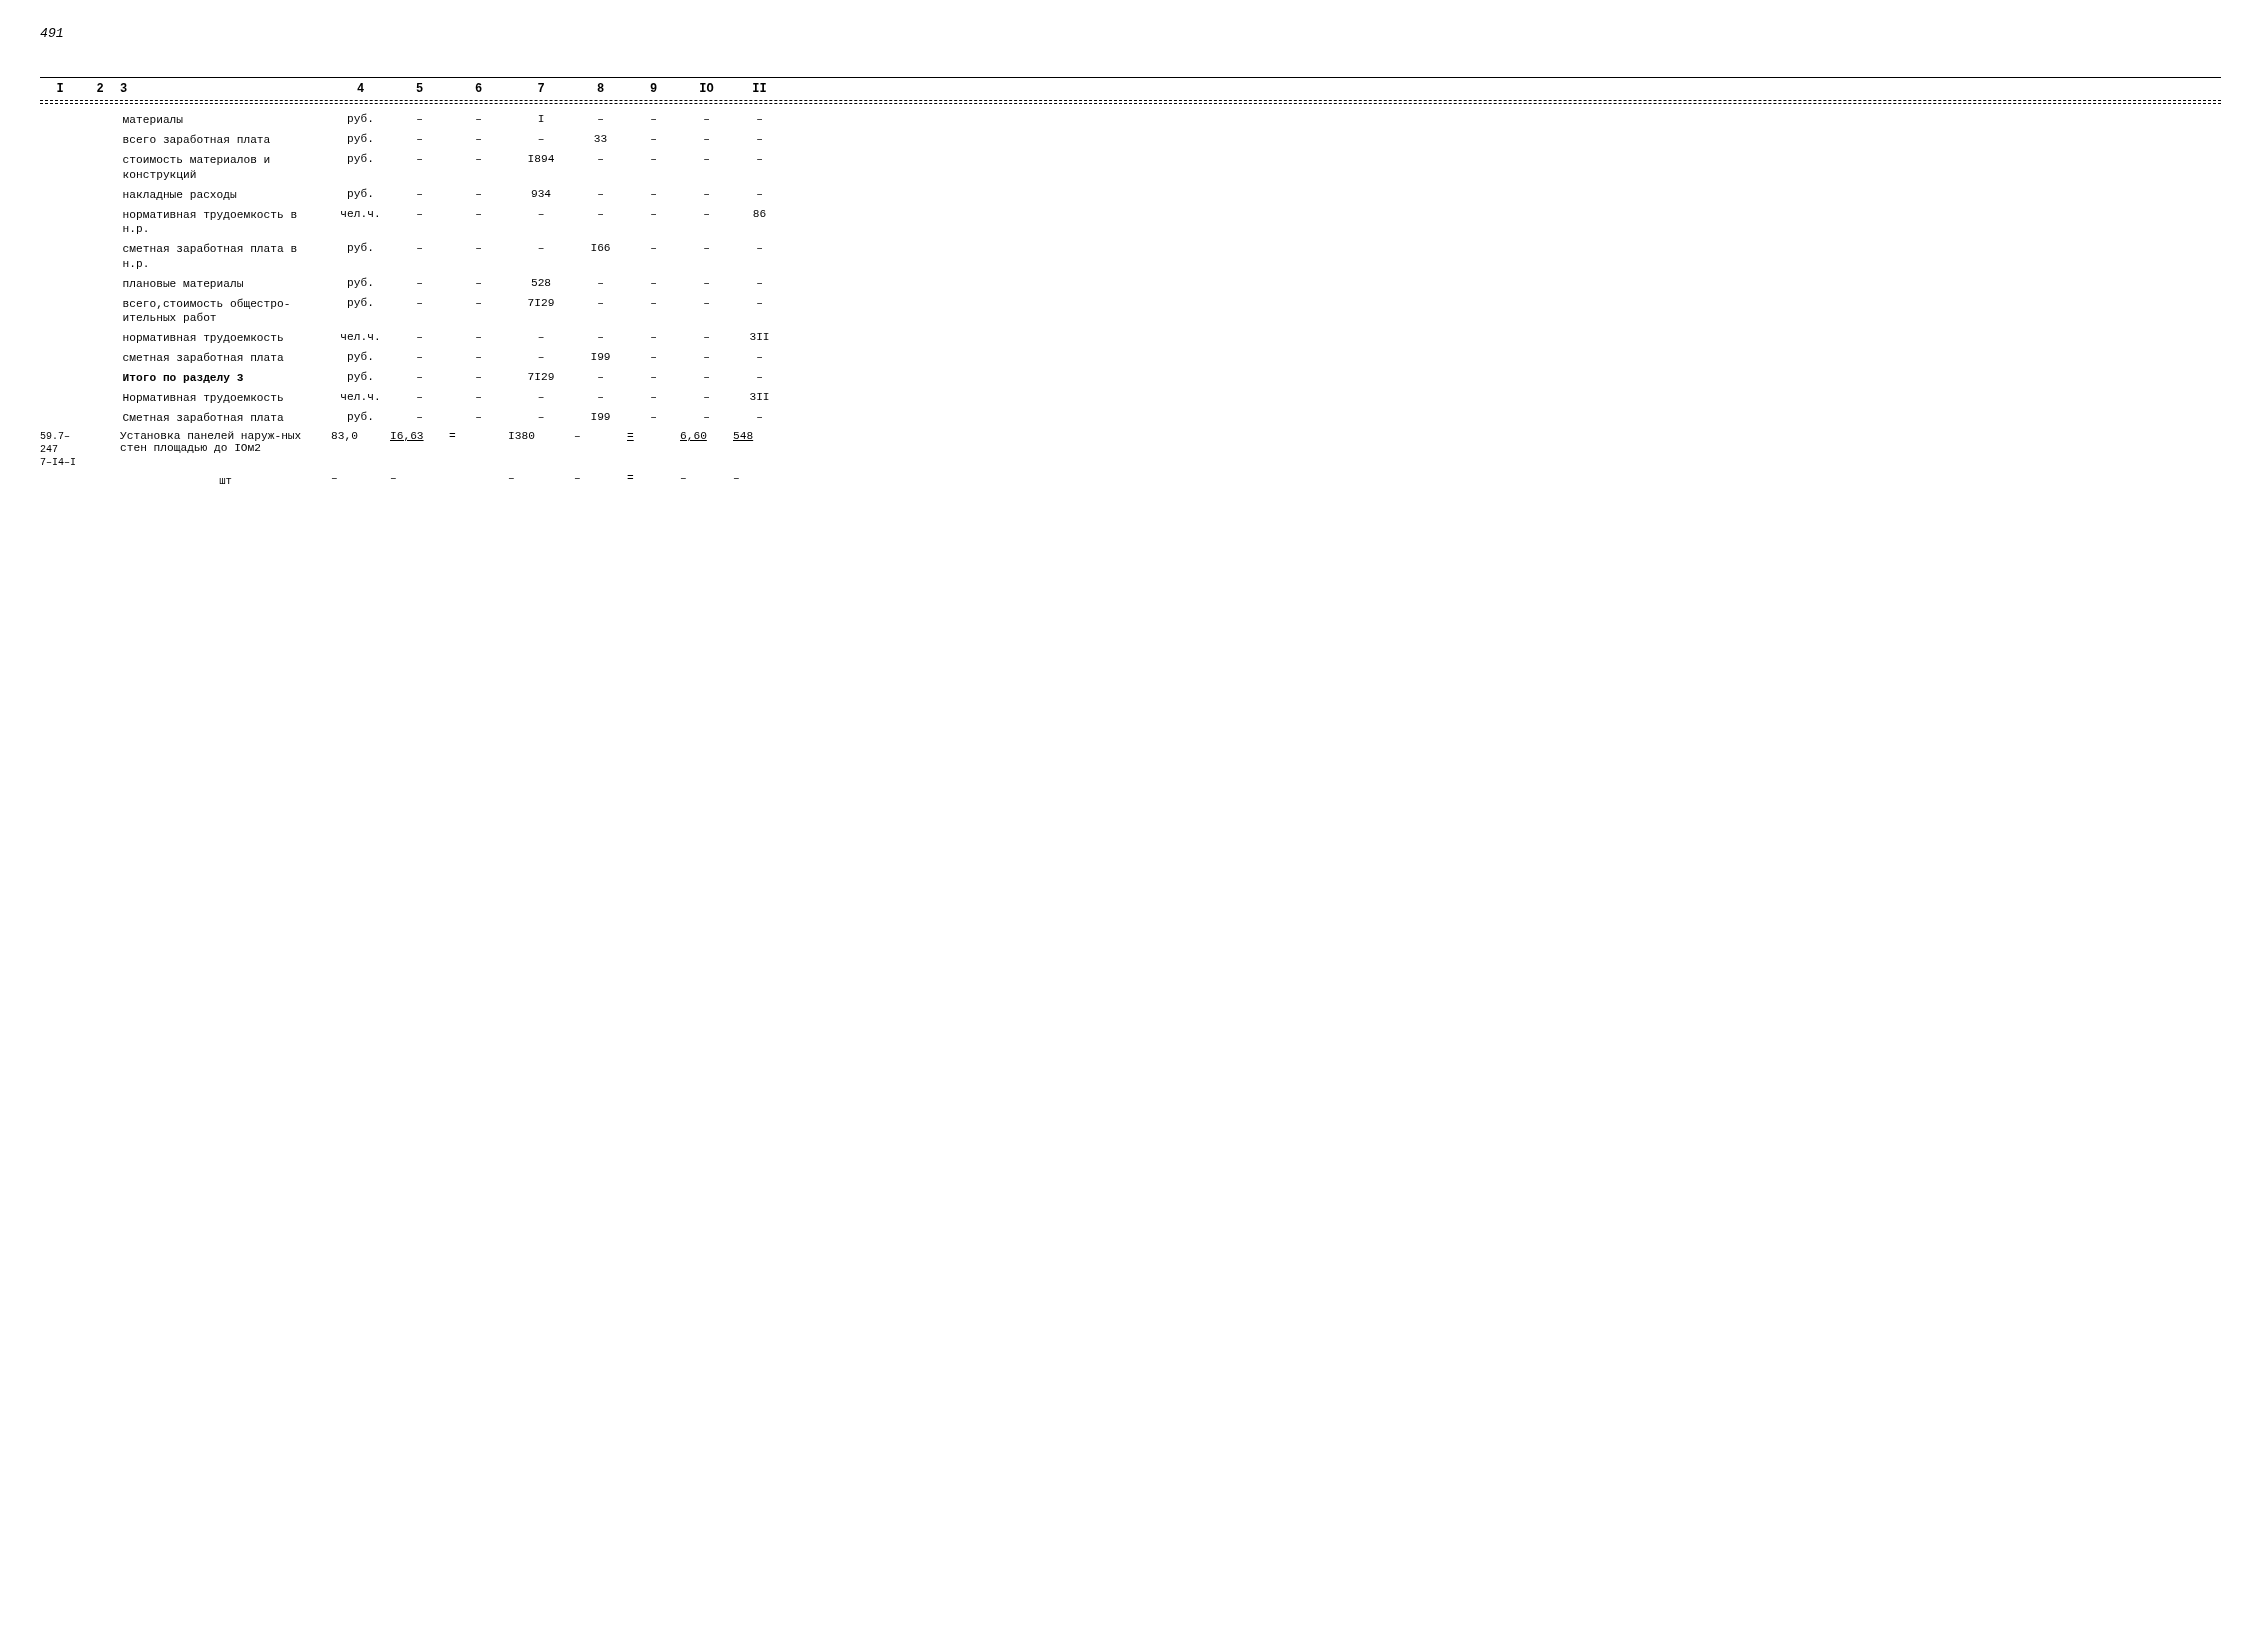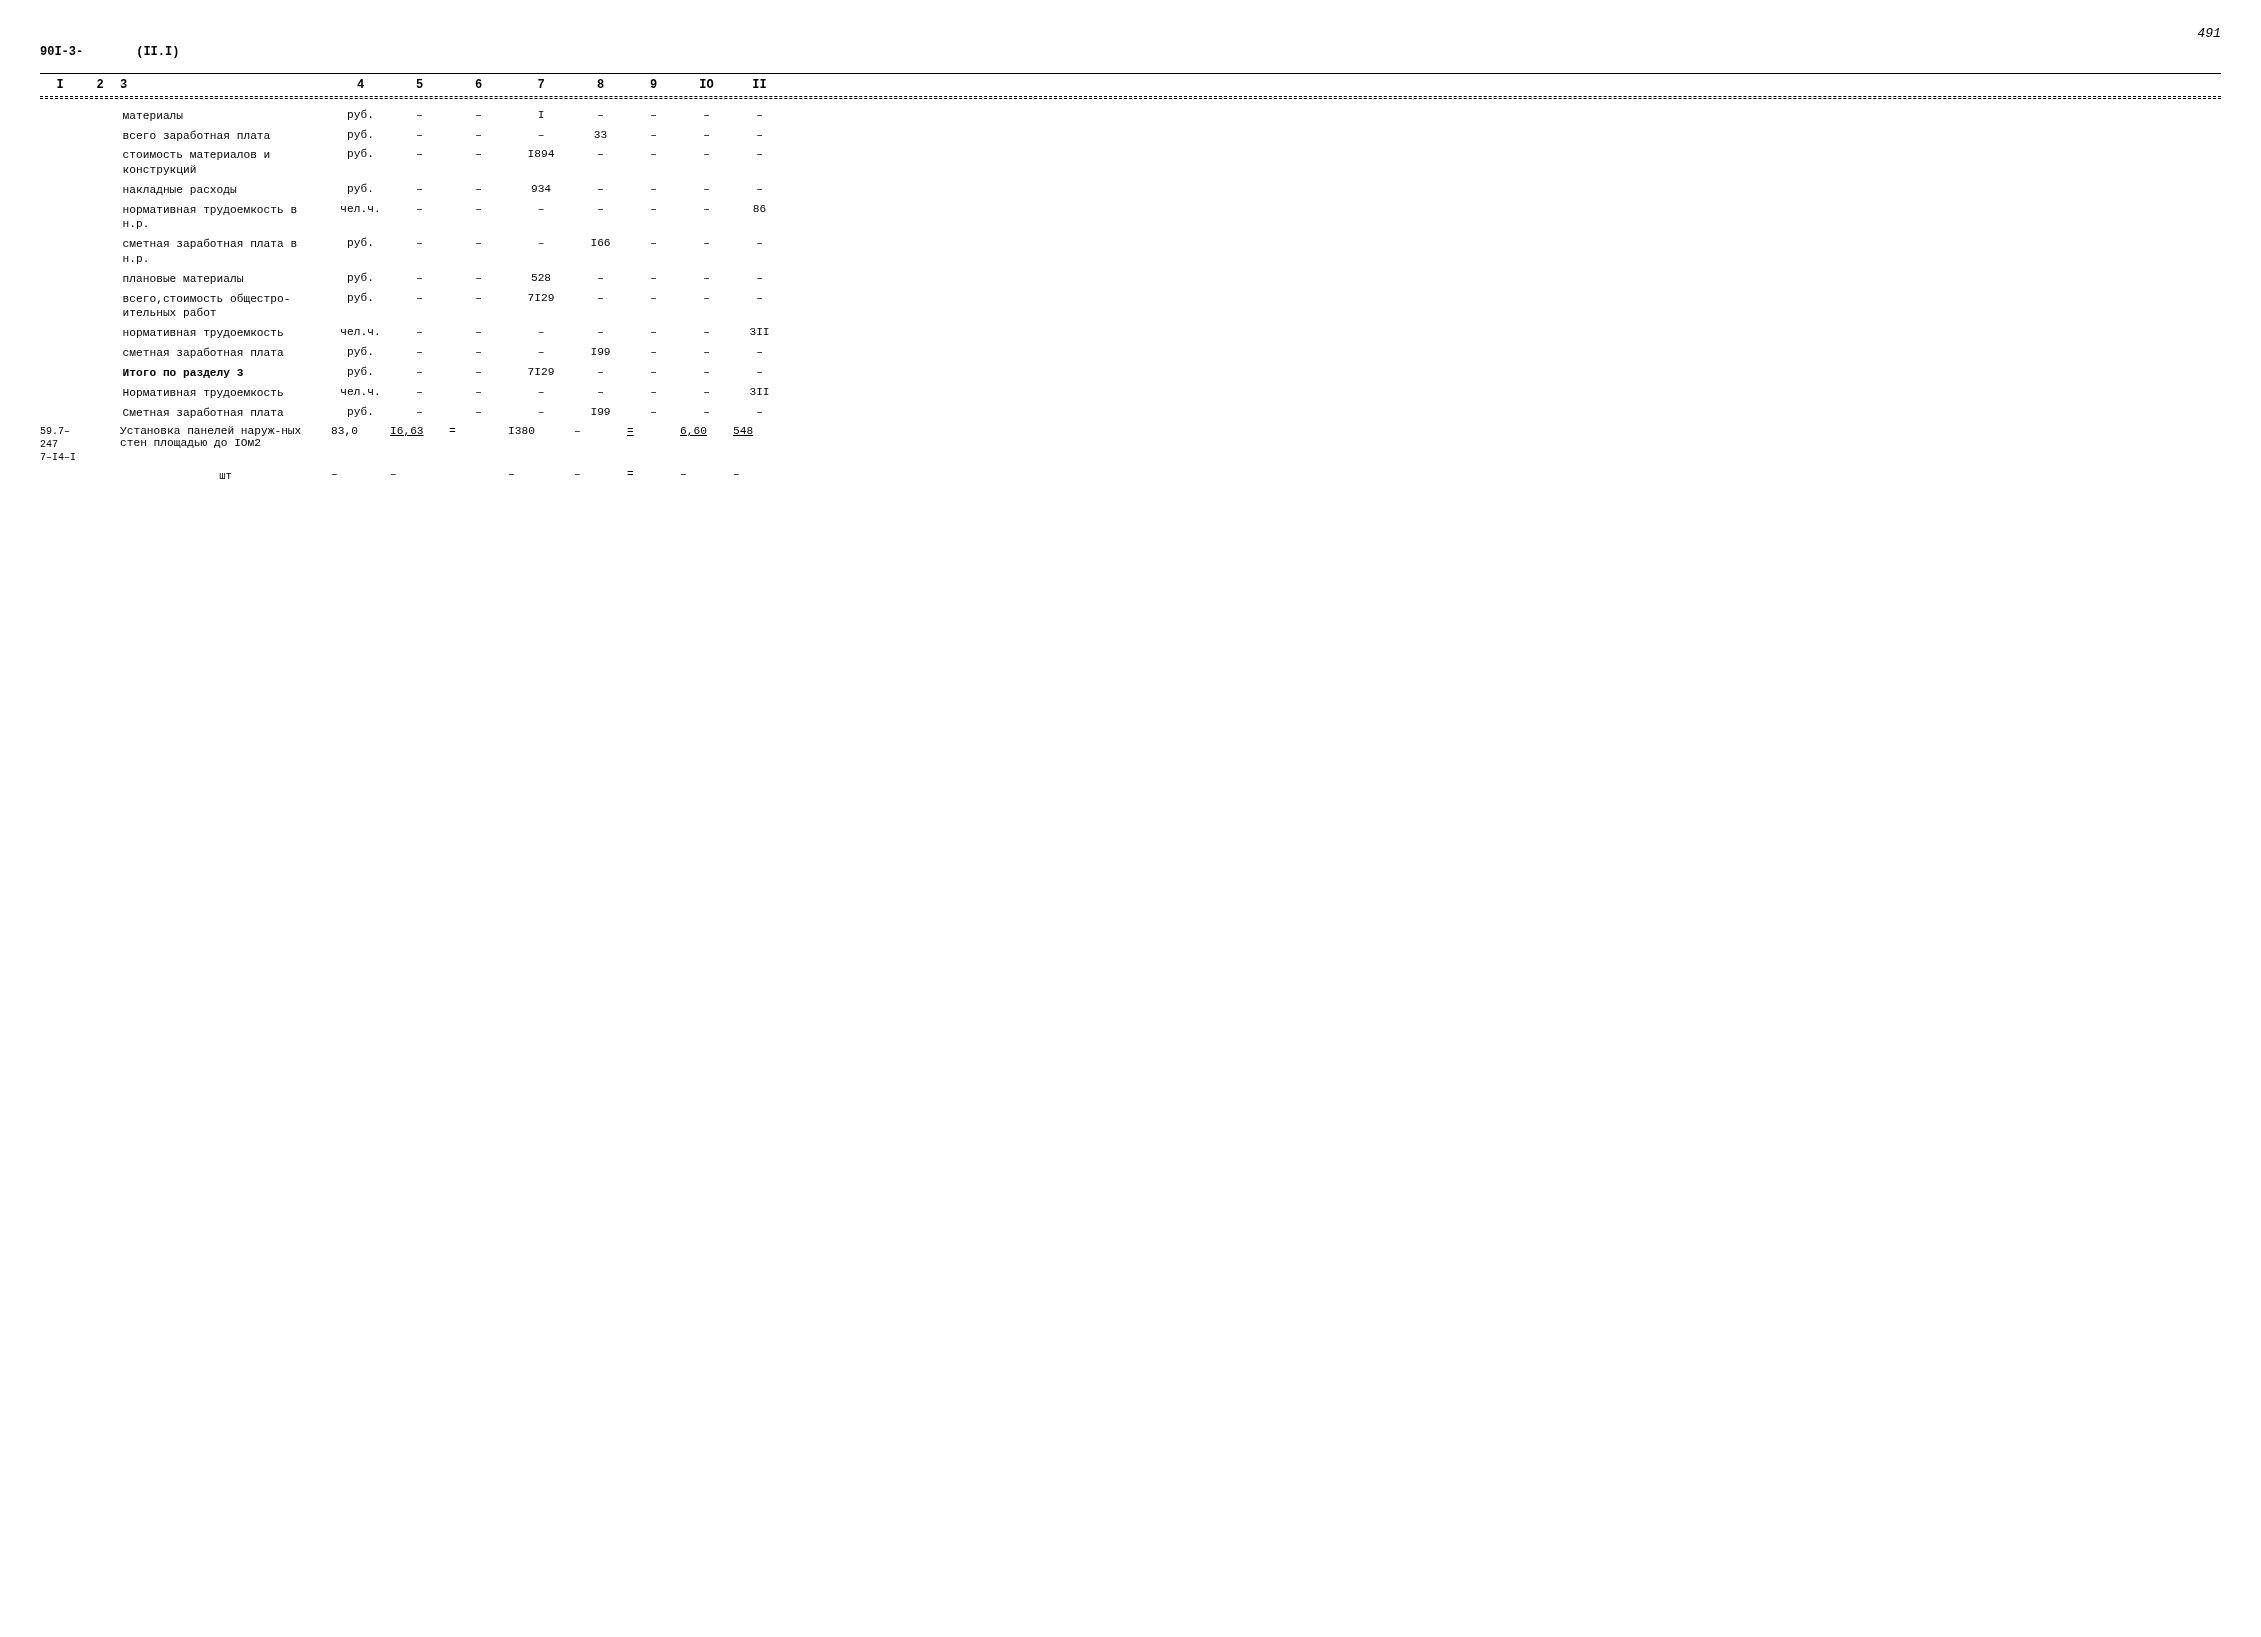--- a/index.html
+++ b/index.html
@@ -10,23 +10,23 @@
 
     body {
       background: #ffffff;
       font-family: 'Courier New', Courier, monospace;
       font-size: 12px;
       color: #000000;
       padding: 26.4px 40px;
     }
 
     .page-number {
-      text-align: right;
+      text-align: left;
       font-size: 13.2px;
-      margin-bottom: 4px;
+      margin-bottom: 36px;
       font-style: italic;
     }
 
     .header-line {
       display: flex;
       gap: 53px;
       margin-bottom: 13.2px;
       font-size: 12px;
       font-weight: bold;
     }
@@ -122,24 +122,20 @@
       font-family: Liberation Mono, monospace;
     }
   </style>
 </head>
 <body>
 
 <div>
 
   <div class="page-number">491</div>
 
-  <div class="header-line">
-    <span>90I-3-</span>
-    <span>(II.I)</span>
-  </div>
 
   <div class="table-container">
 
     <div class="col-header-row">
       <span class="col-num">I</span>
       <span class="col-num">2</span>
       <span class="col-desc">3</span>
       <span>4</span>
       <span>5</span>
       <span>6</span>

